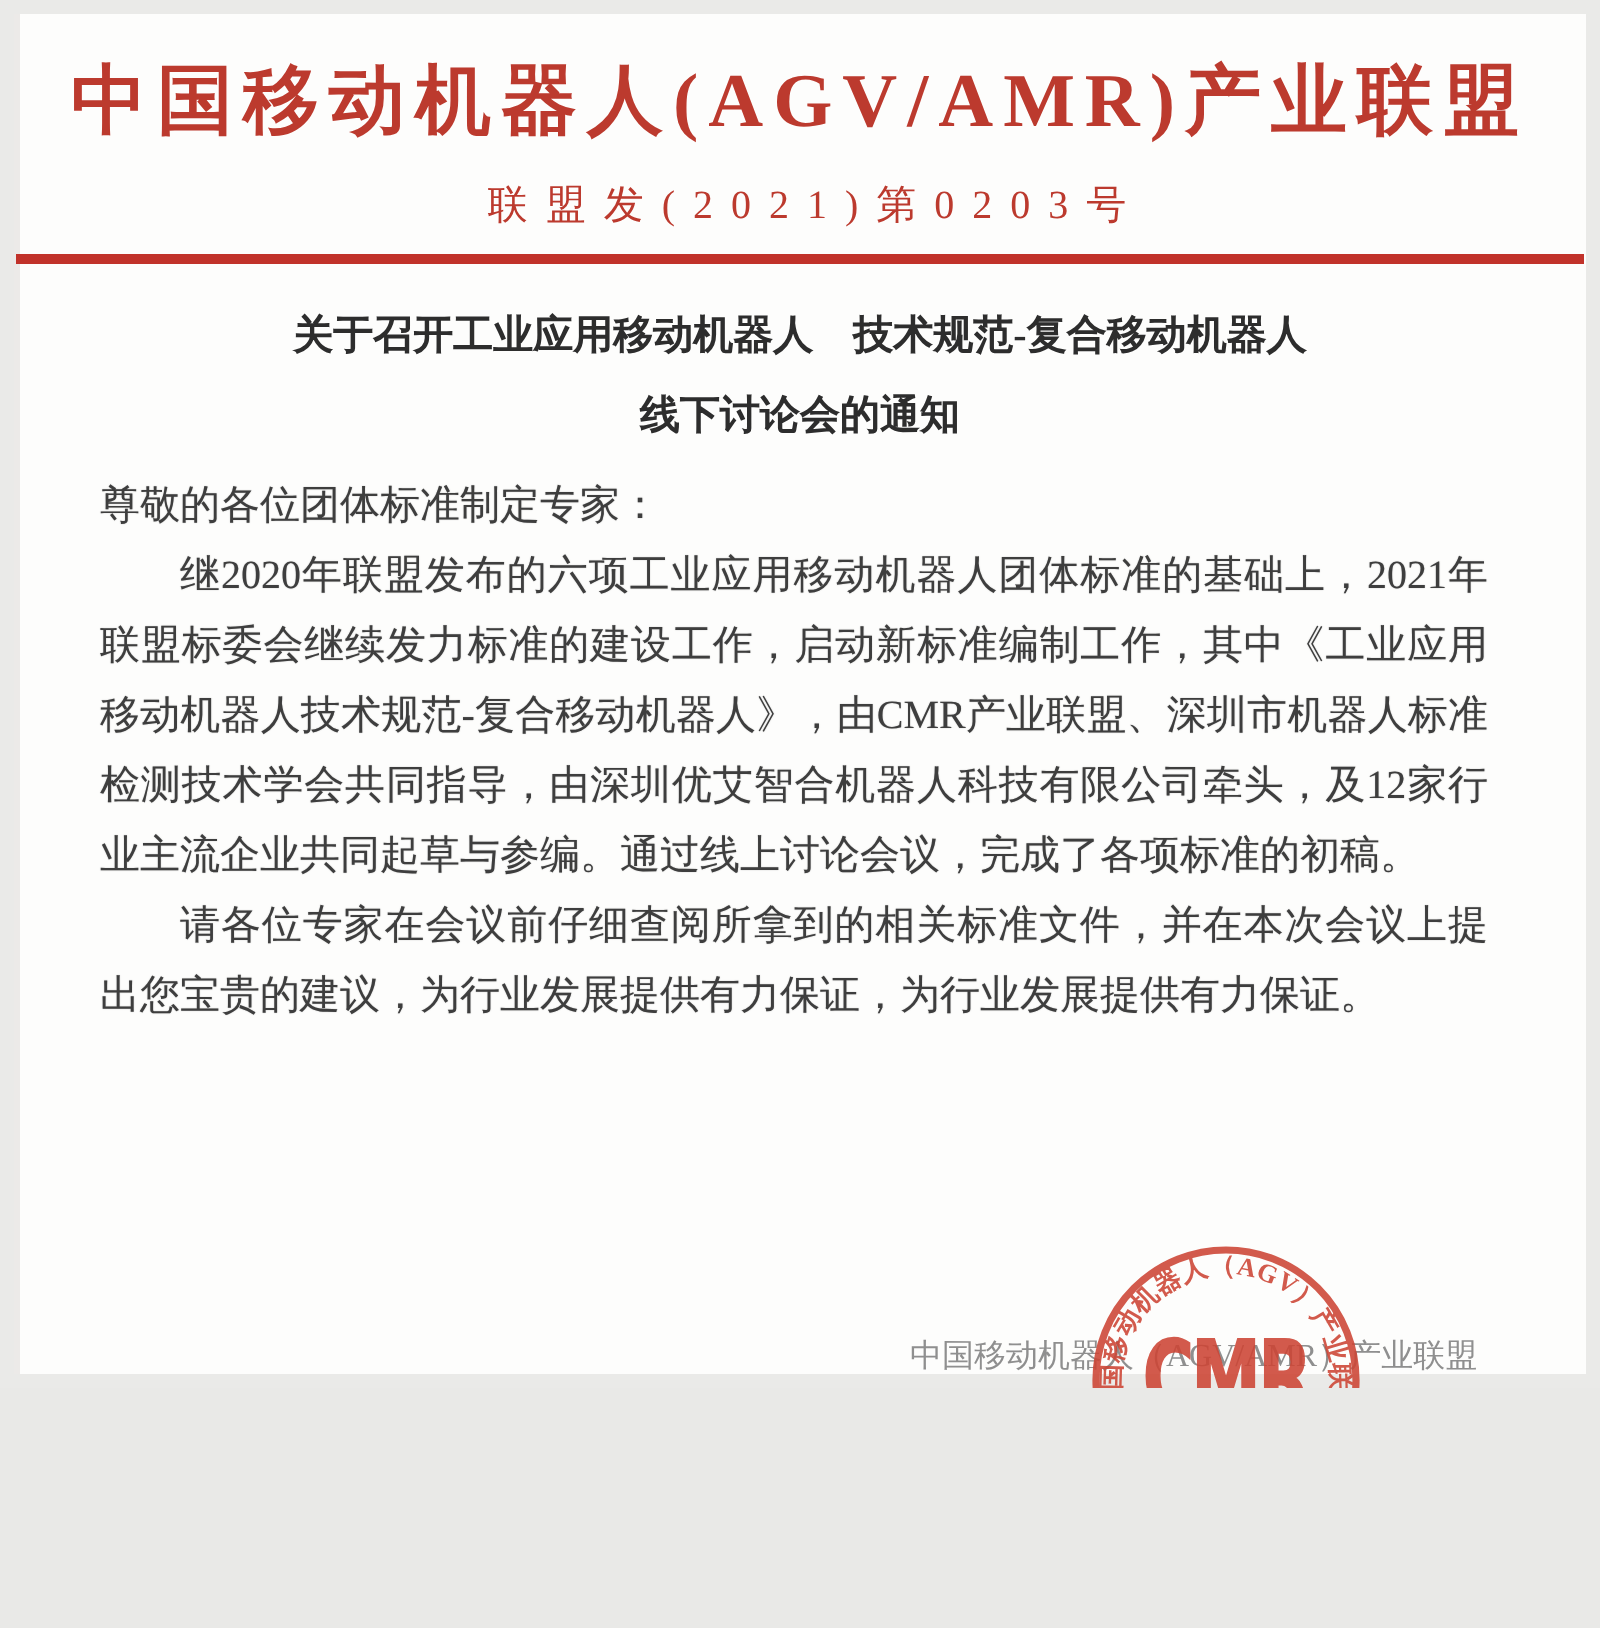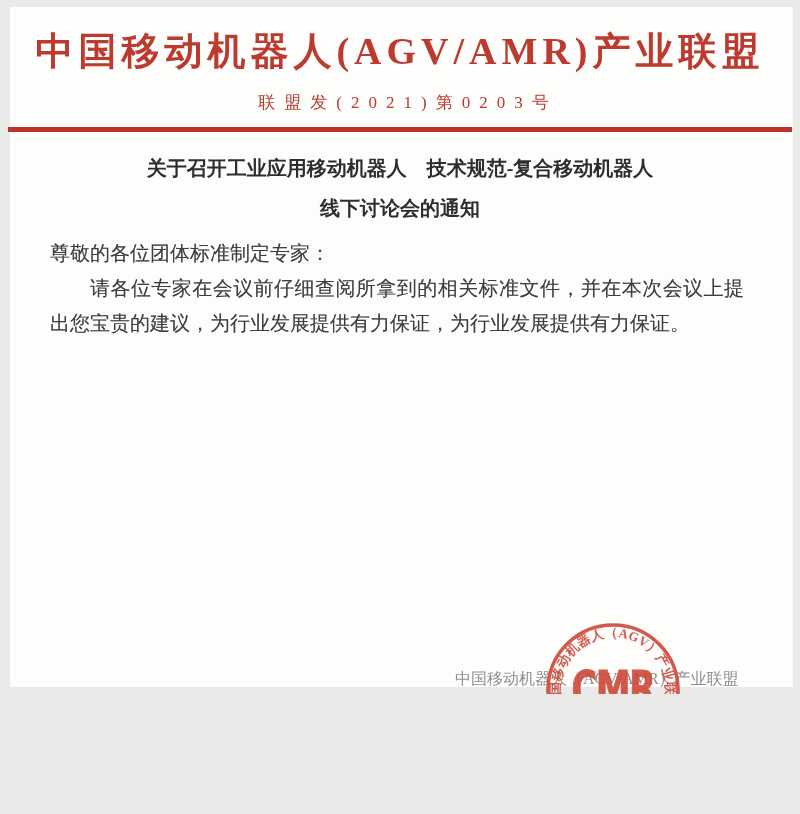--- a/index.html
+++ b/index.html
@@ -20,21 +20,21 @@
     font-size: 38px;
     font-weight: bold;
     letter-spacing: 5px;
     white-space: nowrap;
     line-height: 50px;
   }
   .doc-number {
     margin-top: 16px;
     text-align: center;
     color: var(--header_red);
-    font-size: 17px;
+    font-size: 20px;
     letter-spacing: 9px;
     line-height: 22px;
     padding-left: 16px;
   }
   .red-rule {
     height: 5px;
     margin: 13px 8px 0 8px;
     background: var(--rule_red);
   }
   .doc-title {
@@ -96,20 +96,21 @@
 
   <div class="red-rule"></div>
 
   <div class="doc-title">
     <div>关于召开工业应用移动机器人　技术规范-复合移动机器人</div>
     <div>线下讨论会的通知</div>
   </div>
 
   <div class="body-block">
     <p class="salutation">尊敬的各位团体标准制定专家：</p>
+    <p class="para">继2020年联盟发布的六项工业应用移动机器人团体标准的基础上，2021年联盟标委会继续发力标准的建设工作，启动新标准编制工作，其中《工业应用移动机器人技术规范-复合移动机器人》，由CMR产业联盟、深圳市机器人标准检测技术学会共同指导，由深圳优艾智合机器人科技有限公司牵头，及12家行业主流企业共同起草与参编。通过线上讨论会议，完成了各项标准的初稿。</p>
     <p class="para">请各位专家在会议前仔细查阅所拿到的相关标准文件，并在本次会议上提出您宝贵的建议，为行业发展提供有力保证，为行业发展提供有力保证。</p>
   </div>
 
   <div class="signature">
     <div>中国移动机器人（AGV/AMR）产业联盟</div>
     <div>2021年11月</div>
   </div>
 
   <svg class="seal" viewBox="0 0 140 140" aria-hidden="true">
     <defs>

